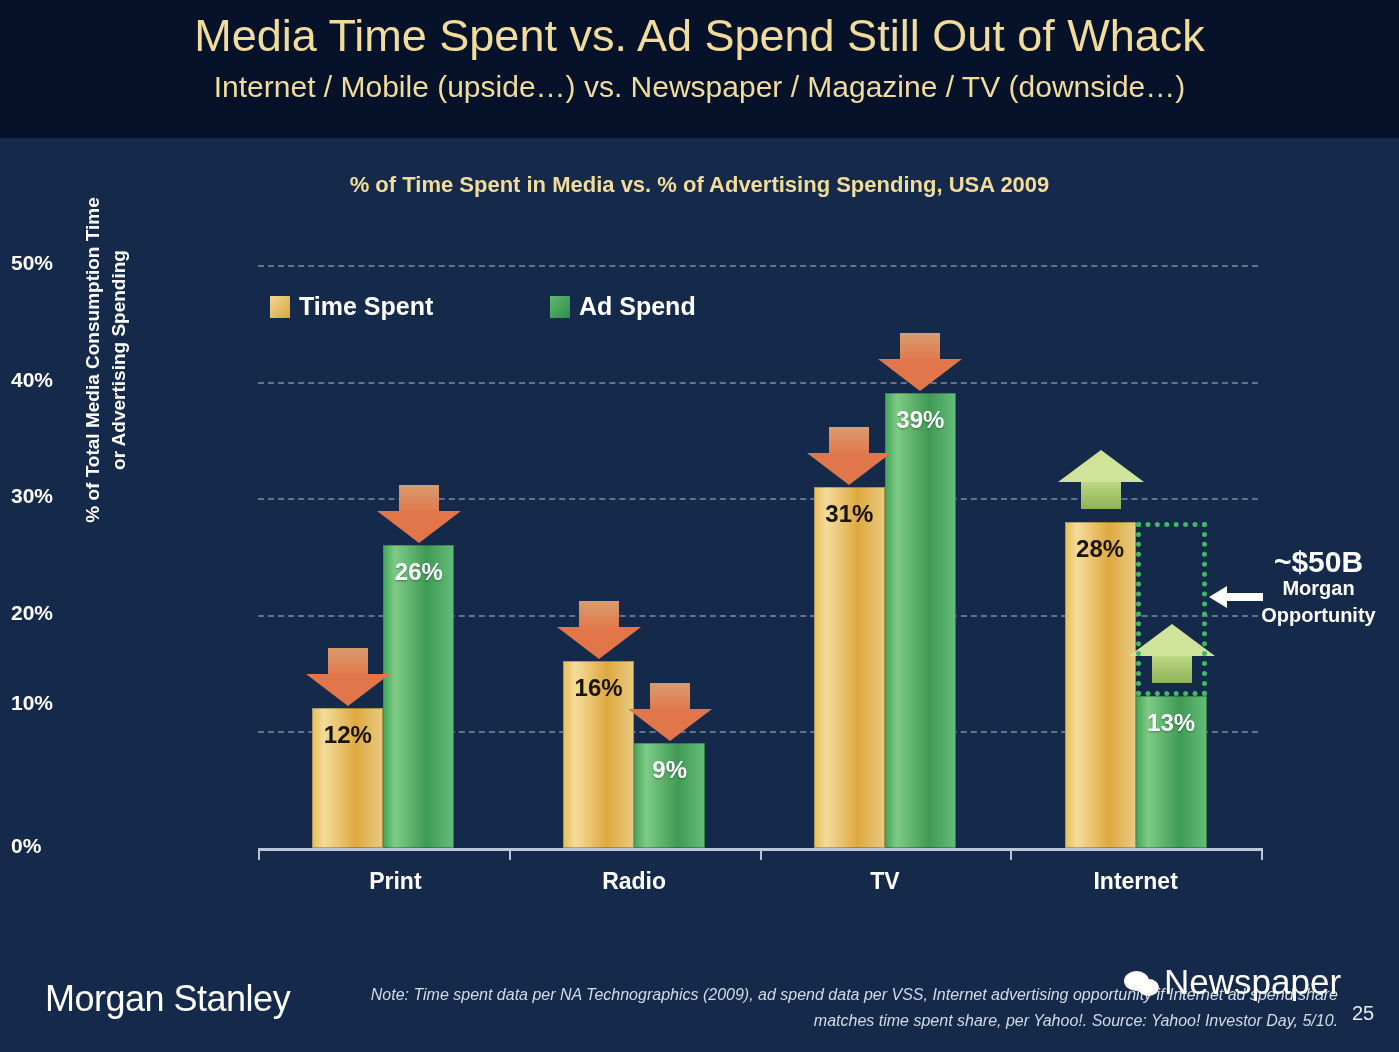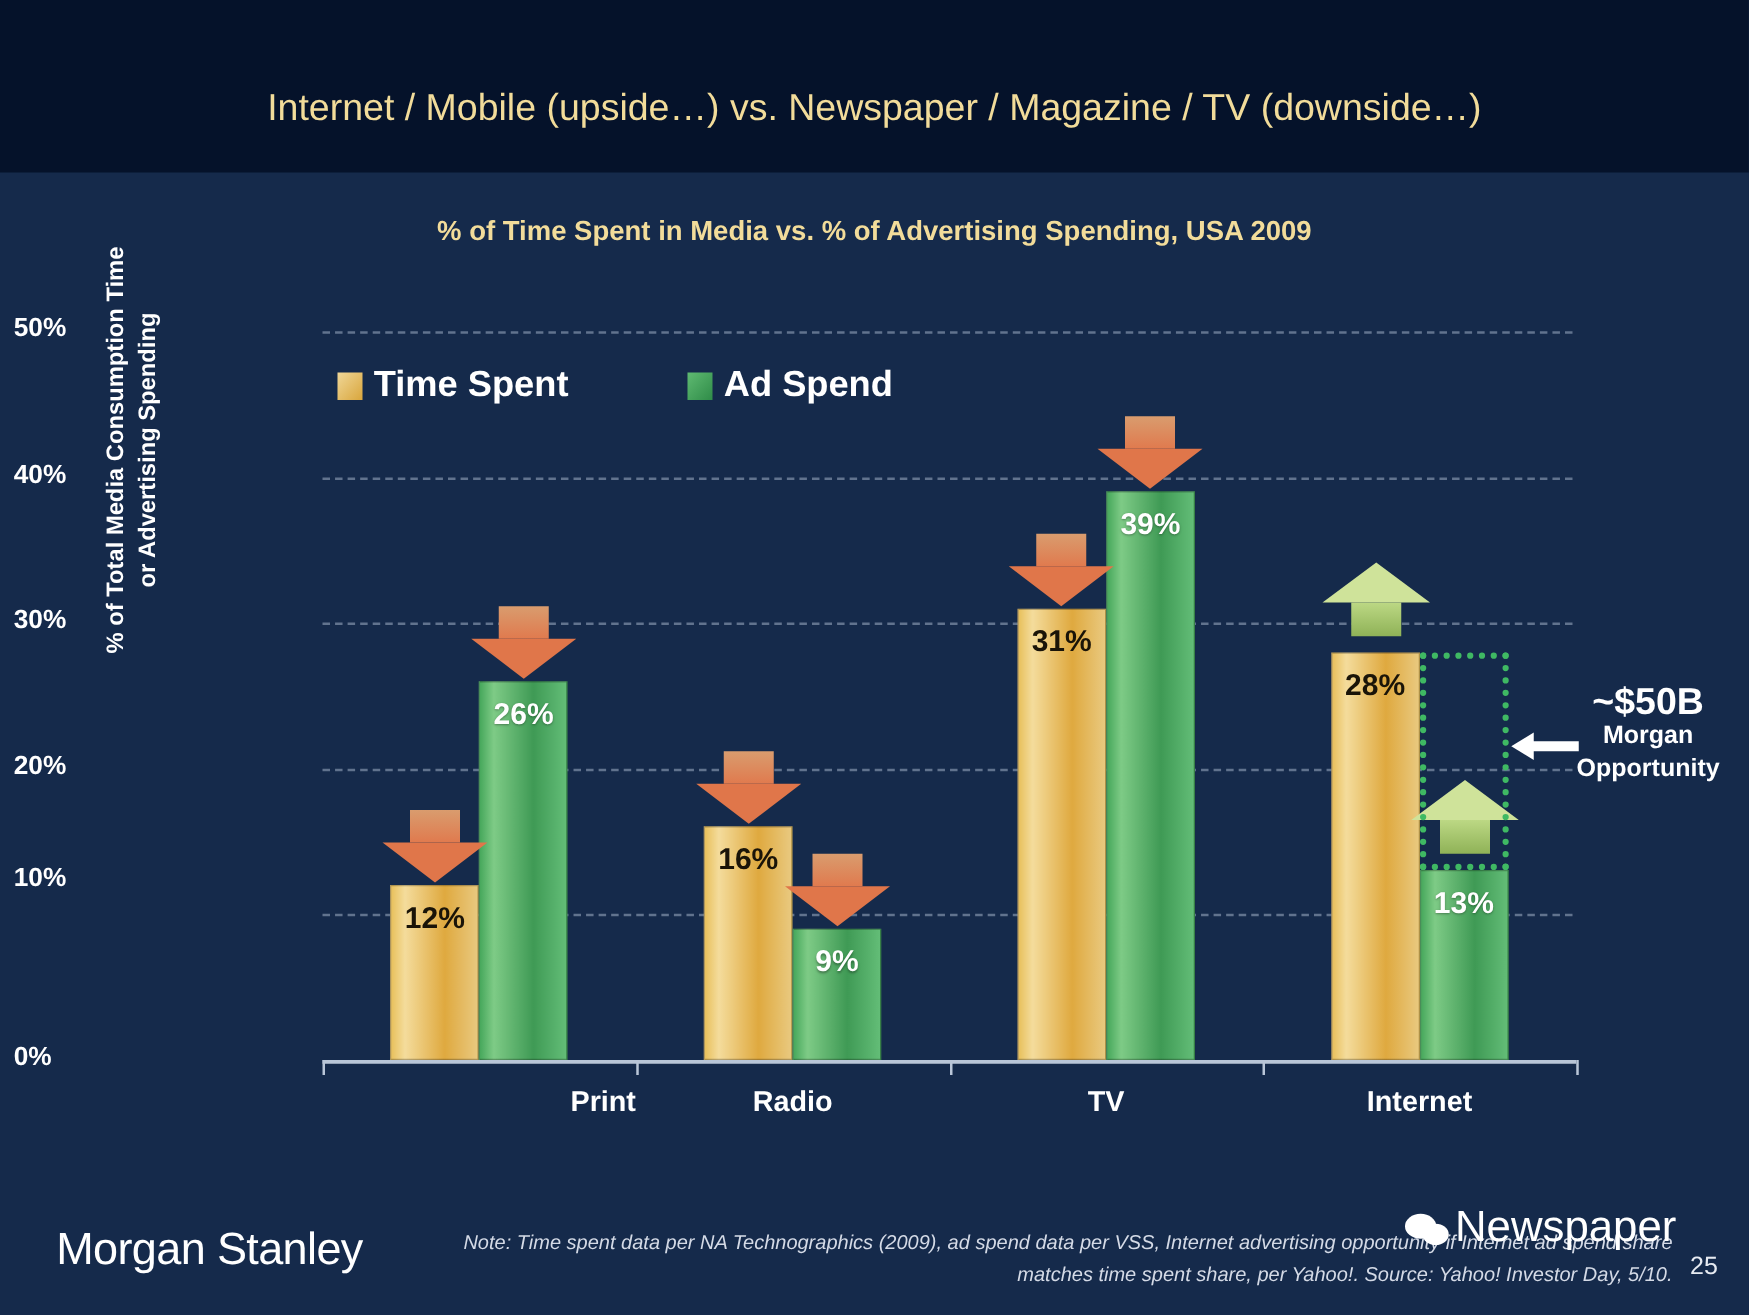--- a/index.html
+++ b/index.html
@@ -129,21 +129,21 @@
   
   #legend{position:absolute;left:270px;top:292px;height:32px;}
   .legend-item{position:absolute;top:0;height:32px;white-space:nowrap;}
   .legend-swatch{
     display:inline-block;width:20px;height:22px;vertical-align:-3px;
     margin-right:9px;
   }
   .sw-time{background:linear-gradient(to bottom right,#f0d798,#d9a63c);}
   .sw-ad{background:linear-gradient(to bottom right,#5fba72,#2f8c48);}
   .legend-label{
-    color:#ffffff;font-size:29px;font-weight:bold;margin-top:21px;
+    color:#ffffff;font-size:25px;font-weight:bold;margin-top:21px;
   }
   
   #ms-logo{
     position:absolute;left:45px;top:978px;
     color:#ffffff;font-size:36px;font-weight:400;letter-spacing:-0.5px;
   }
   #footnote{
     position:absolute;left:318px;top:982px;width:1020px;
     color:#d4dae6;font-size:16px;font-style:italic;text-align:right;
     line-height:26px;
@@ -170,20 +170,21 @@
   }
   #wm-text{
     position:absolute;left:40px;top:0;
     color:#ffffff;font-size:35px;font-weight:400;
   }
 </style>
 </head>
 <body>
 
 <div id="header-band">
+  <div id="slide-title">Media Time Spent vs. Ad Spend Still Out of Whack</div>
   <div id="slide-subtitle">Internet / Mobile (upside…) vs. Newspaper / Magazine / TV (downside…)</div>
 </div>
 
 <div id="chart-title">% of Time Spent in Media vs. % of Advertising Spending, USA 2009</div>
 
 <div id="y-axis-title">
   <span>% of Total Media Consumption Time</span><br>
   <span>or Advertising Spending</span>
 </div>
 
@@ -266,21 +267,21 @@
 
   <div id="x-axis-line"></div>
   <div id="xticklayer">
       <div class="xtick-mark" style="left: 258px;"></div>
       <div class="xtick-mark" style="left: 508.75px;"></div>
       <div class="xtick-mark" style="left: 759.5px;"></div>
       <div class="xtick-mark" style="left: 1010.25px;"></div>
       <div class="xtick-mark" style="left: 1261px;"></div>
     </div>
   <div id="catlayer">
-      <div class="cat-label" style="left: 258px; width: 250.75px; text-align: right;">Print</div>
+      <div class="cat-label" style="left: 270px; width: 250.75px;">Print</div>
       <div class="cat-label" style="left: 508.75px; width: 250.75px;">Radio</div>
       <div class="cat-label" style="left: 759.5px; width: 250.75px;">TV</div>
       <div class="cat-label" style="left: 1010.25px; width: 250.75px;">Internet</div>
     </div>
 
   <div id="opportunity-box" style="left: 1135.62px; width: 71px; top: 521.52px; height: 174.9px;"></div>
 
   <div id="callout-arrow">
     <div class="c-shaft"></div>
     <div class="c-head"></div>

